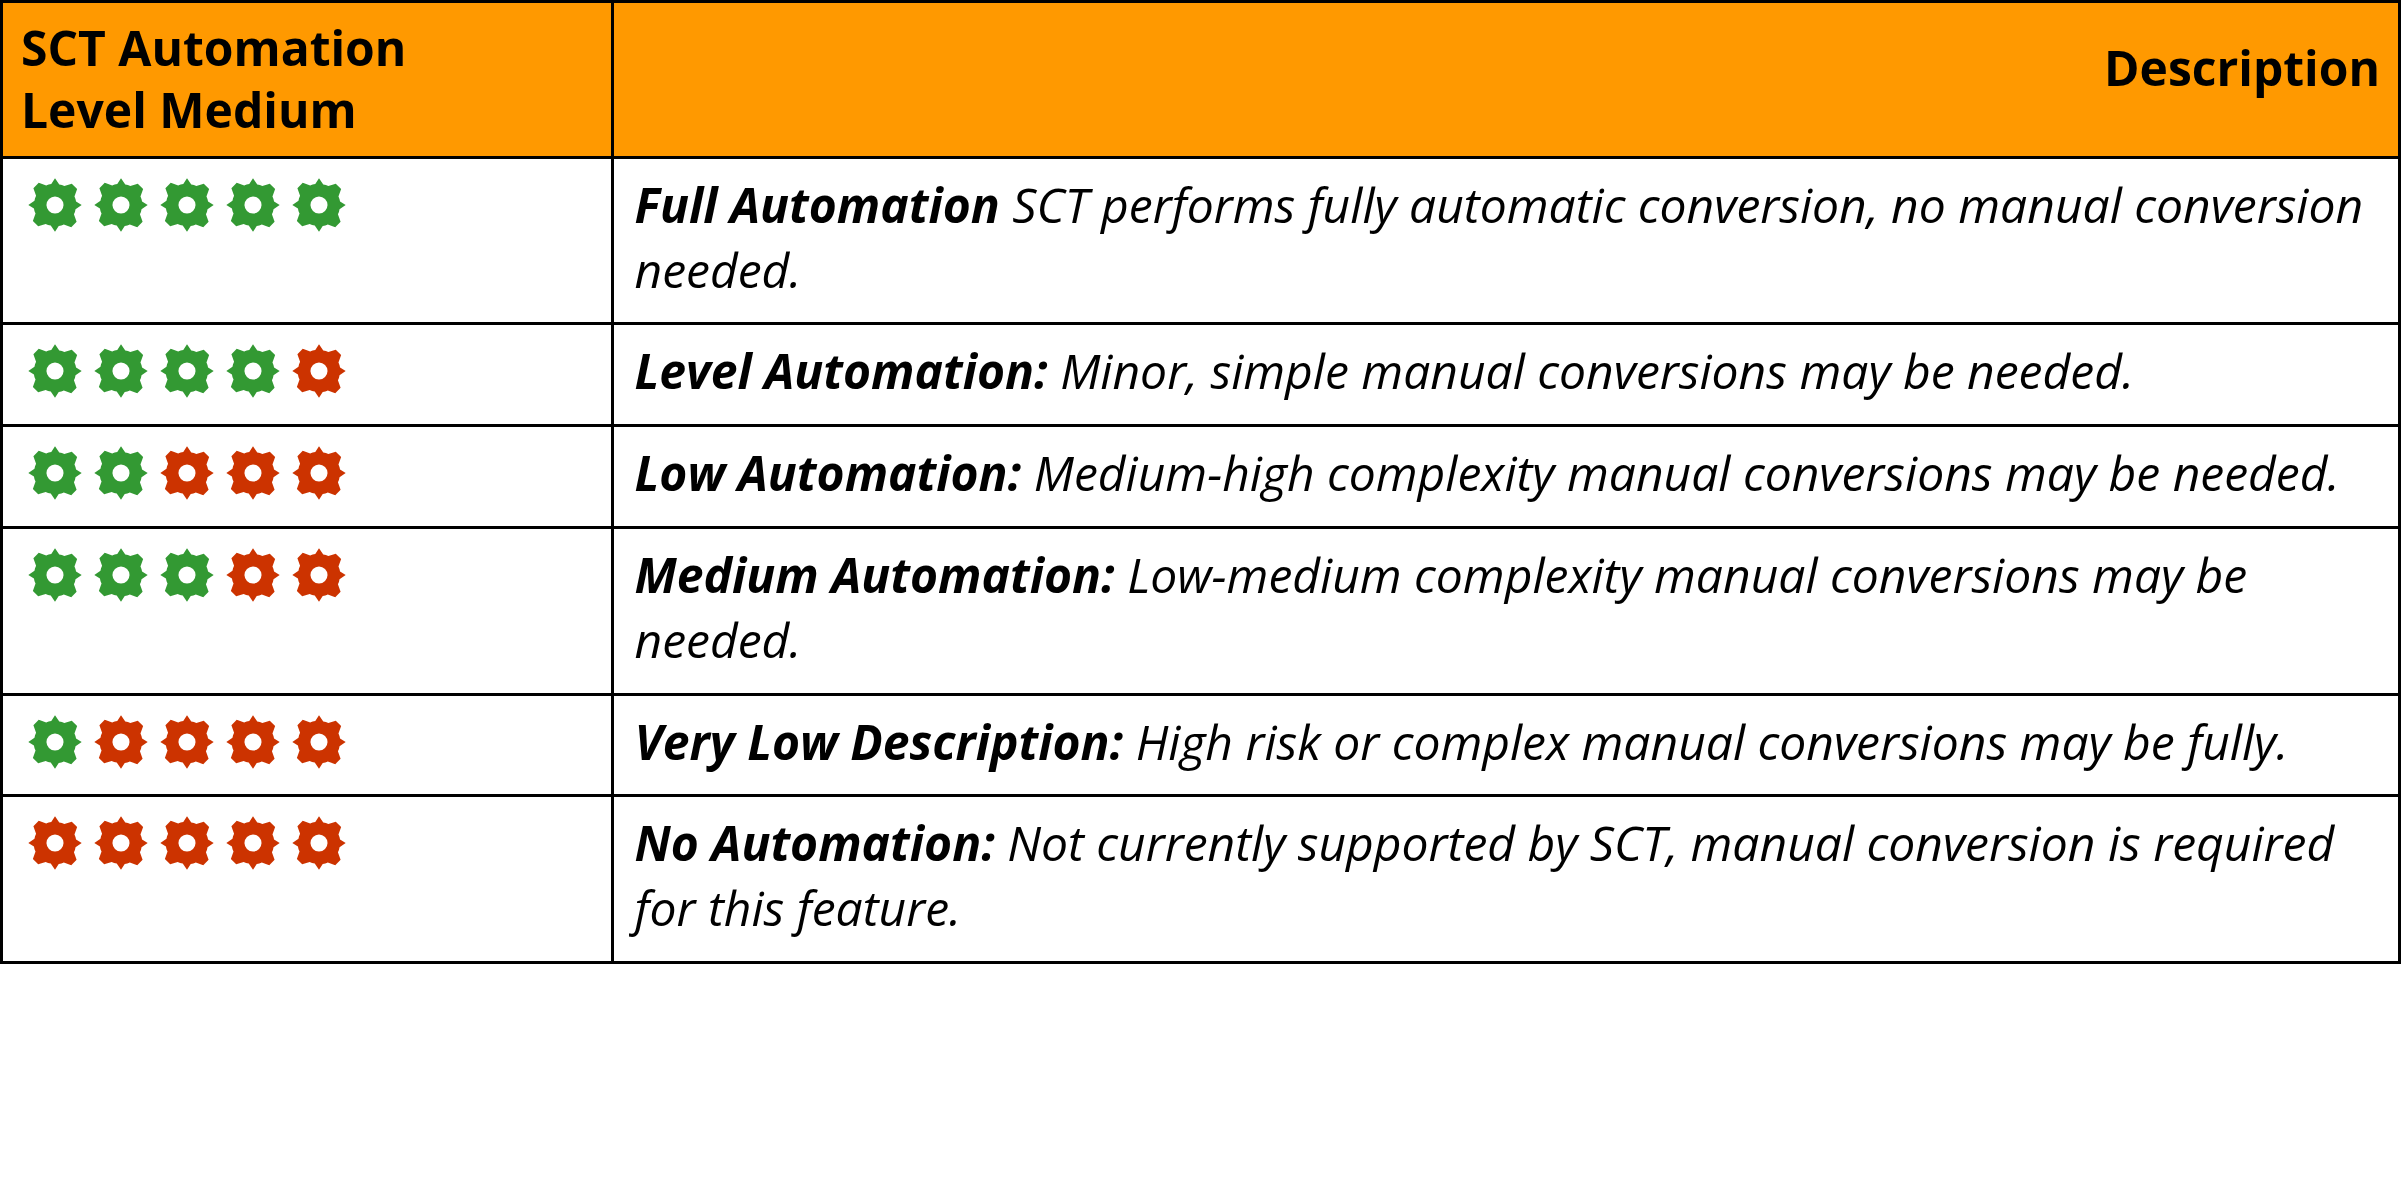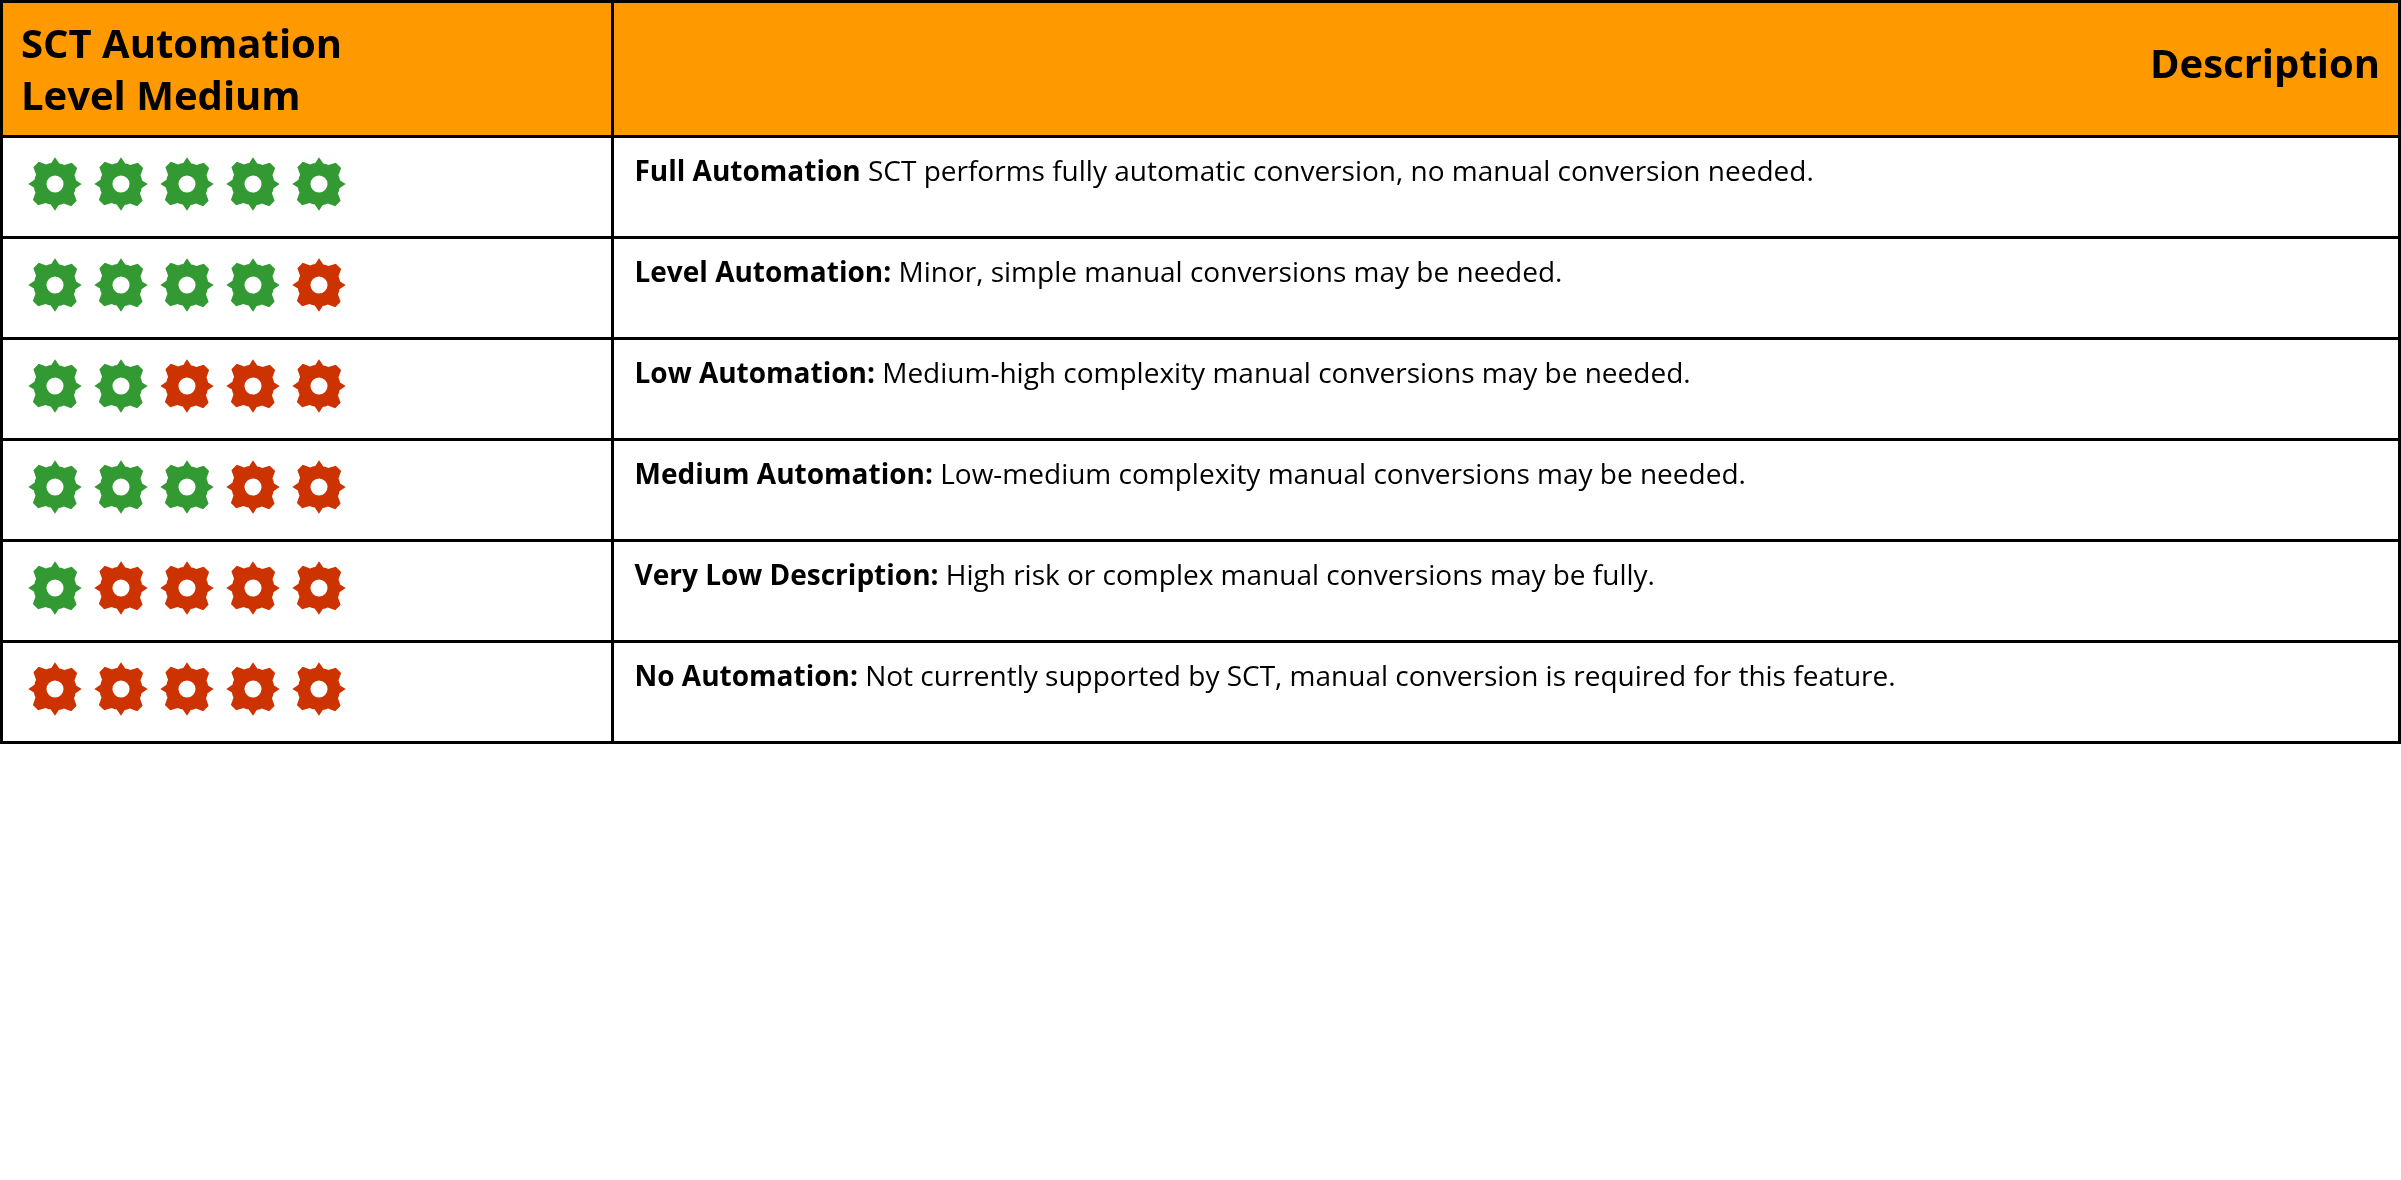--- a/index.html
+++ b/index.html
@@ -16,31 +16,32 @@
     table-layout: fixed;
   }
   table.automation th,
   table.automation td {
     border: 3px solid #000;
     vertical-align: top;
   }
   table.automation th {
     background: #ff9900;
     font-weight: 700;
-    font-size: 40px;
+    font-size: 48px;
     line-height: 1.3;
     text-align: left;
     padding: 14px 18px;
   }
   table.automation th.col-symbol { width: 25.5%; }
   table.automation th.col-desc   { width: 74.5%; padding-top: 34px; padding-bottom: 34px; text-align: right; }
   table.automation td {
     padding: 14px 20px 20px 20px;
-    font-size: 28px;
+    font-size: 48px;
     line-height: 1.35;
+    font-style: italic;
   }
   td.symbol-cell { padding-top: 22px; }
   .gear-row { display: flex; gap: 2px; flex-wrap: nowrap; }
   .gear {
     width: 64px;
     height: 64px;
     display: inline-block;
     flex: 0 0 auto;
   }
   .gear svg { width: 100%; height: 100%; display: block; }

